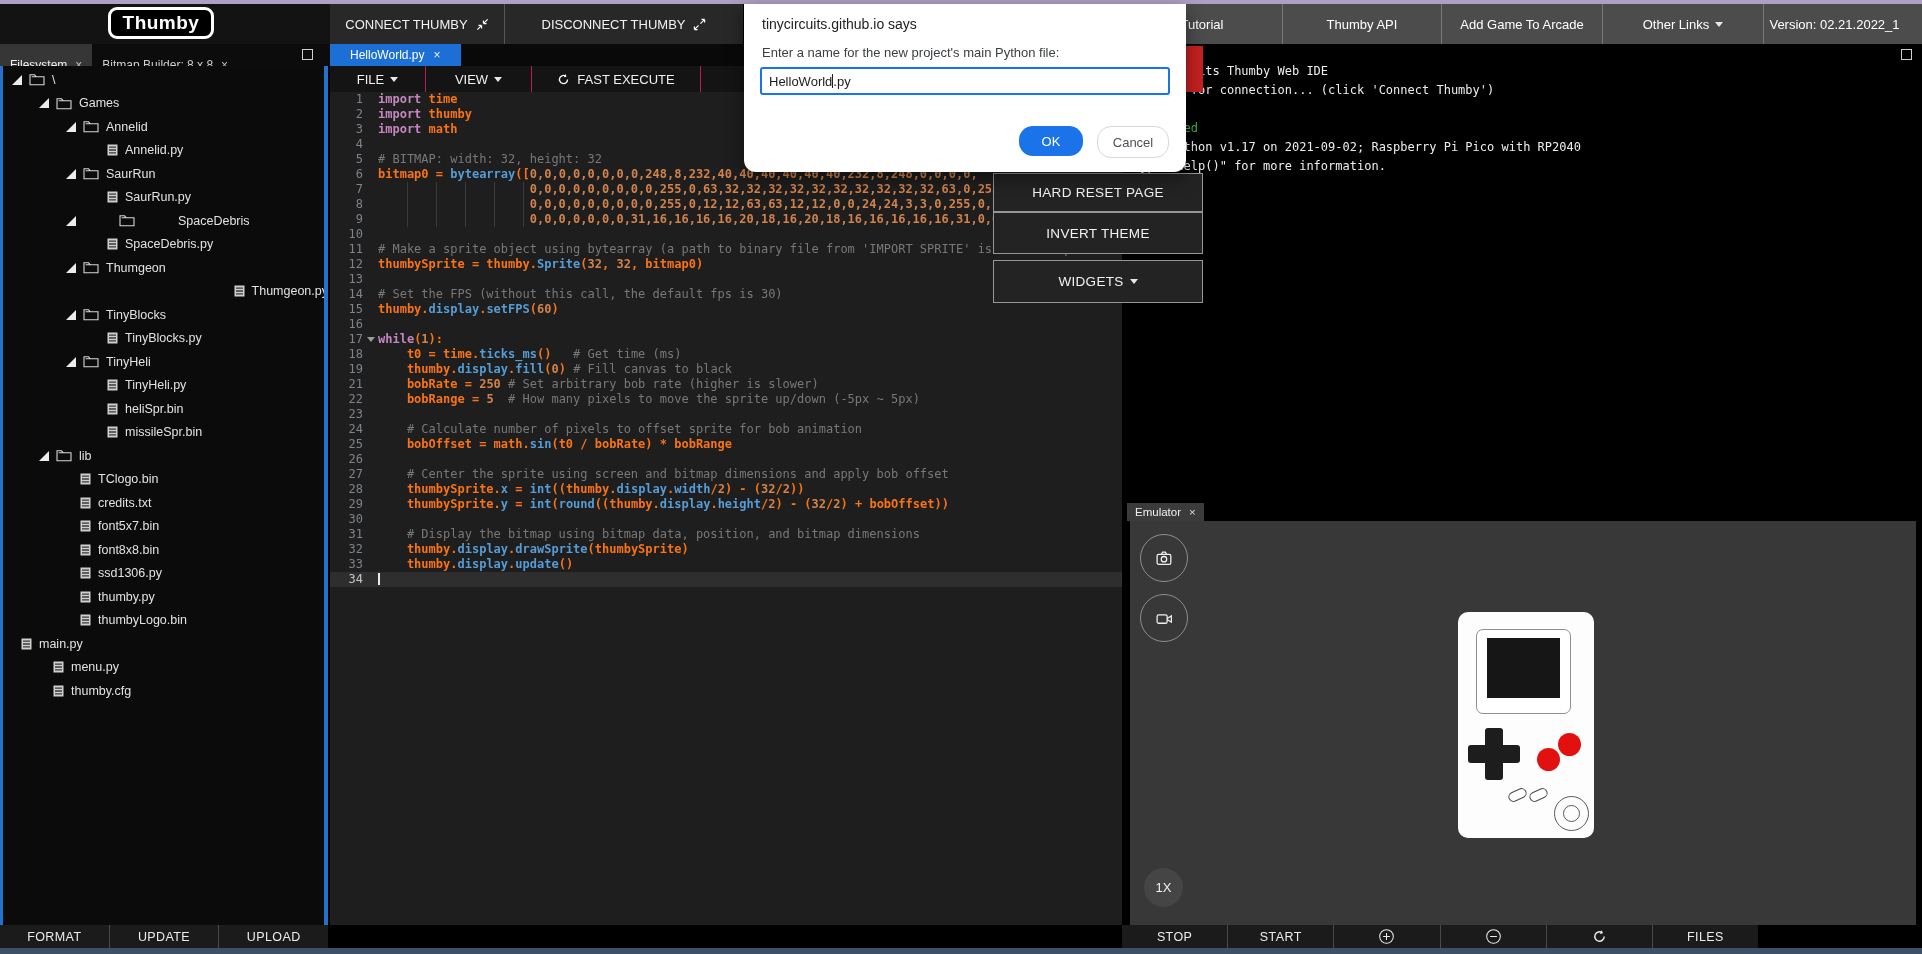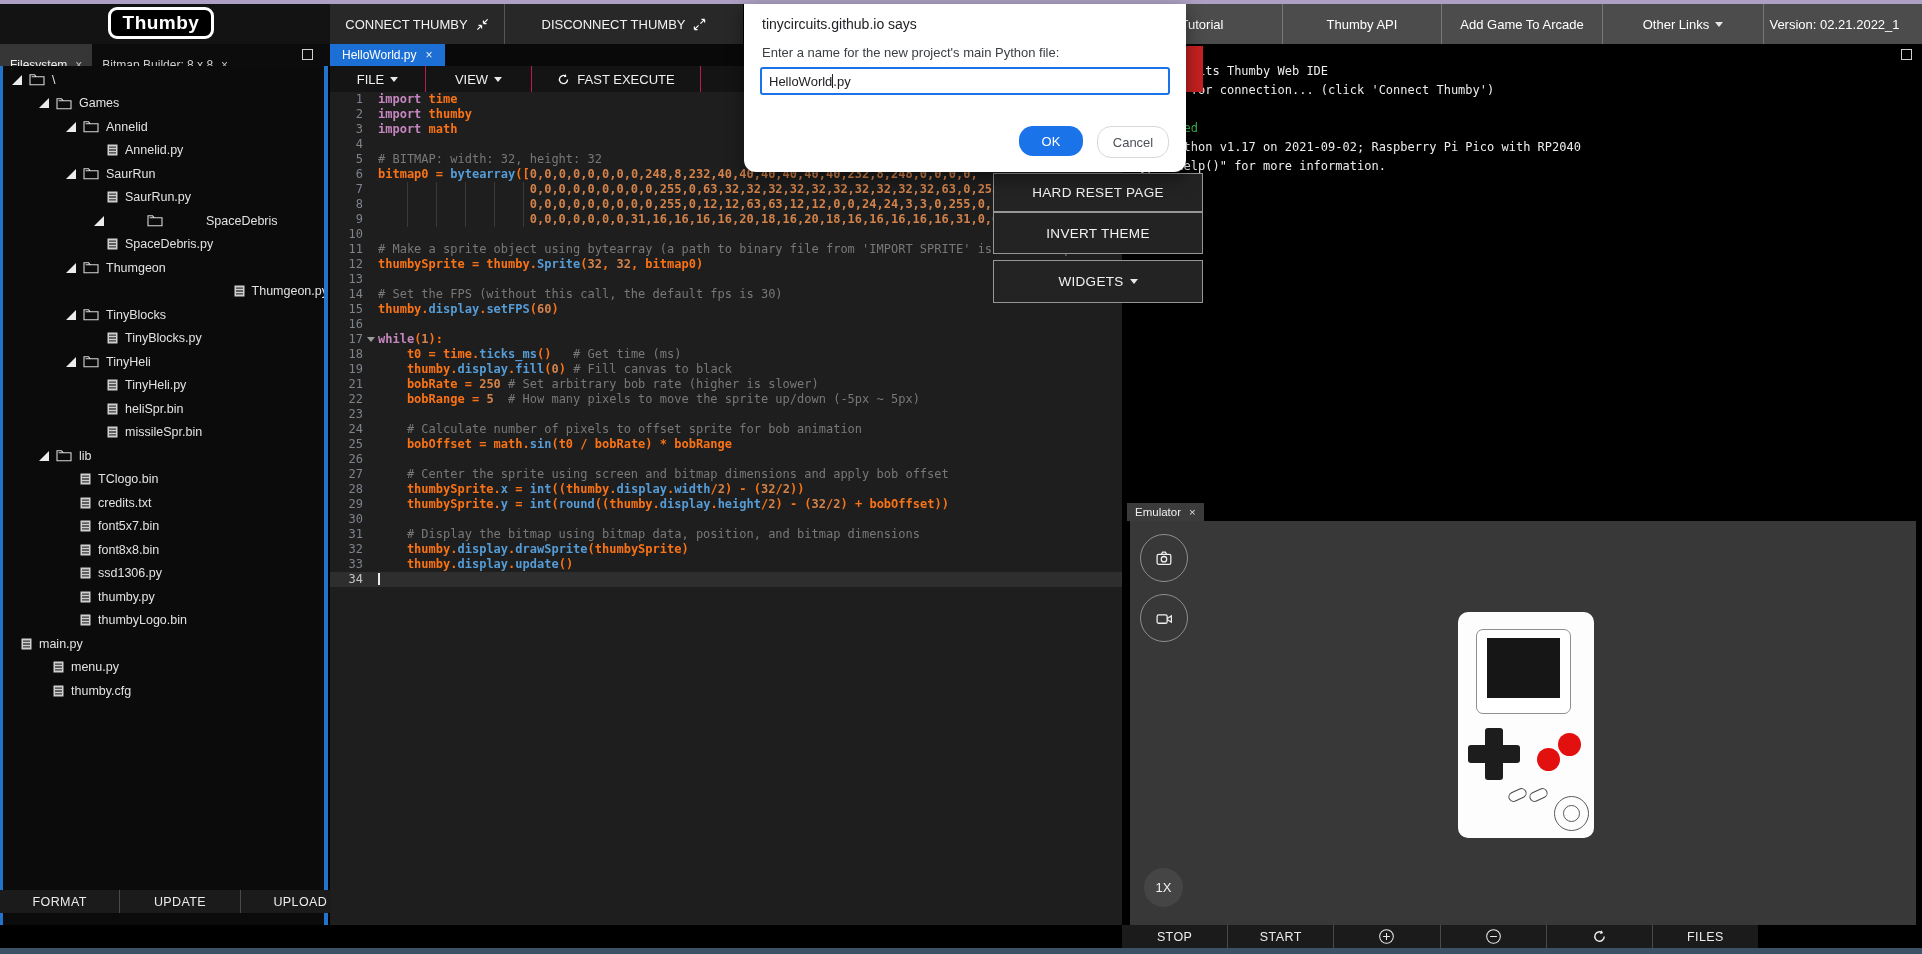--- a/index.html
+++ b/index.html
@@ -34,21 +34,21 @@
          border-top:5px solid #e8e8e8;margin-left:6px;}
   .has-caret .caret{display:inline-block;}
 
   
   #tabs-left{left:0;top:44px;width:330px;height:22px;background:#0c0c0c;display:flex;}
   .ltab{height:100%;display:flex;align-items:flex-start;padding:14px 10px;font-size:12px;color:#cfcfcf;cursor:pointer;}
   .ltab.active{background:#363636;color:#efefef;}
   .ltab .x{margin-left:8px;font-size:12px;color:#bdbdbd;}
   #sq-left{left:302px;top:49px;width:9px;height:9px;border:1px solid #cfcfcf;}
   #tabs-editor{left:330px;top:44px;width:792px;height:22px;background:#090909;display:flex;}
-  #tab-hw{height:100%;padding:0 12px;background:var(--accent_blue);color:#fff;font-size:12px;
+  #tab-hw{height:100%;padding:0 20px;background:var(--accent_blue);color:#fff;font-size:12px;
           display:flex;align-items:center;cursor:pointer;}
   #tab-hw .x{margin-left:9px;color:#eee;}
   #rtab-bar{left:1122px;top:44px;width:800px;height:22px;background:#000;}
   #sq-right{left:1901px;top:49px;width:9px;height:9px;border:1px solid #cfcfcf;}
 
   
   #toolbar{left:330px;top:66px;width:792px;height:26px;background:#141414;display:flex;}
   .toolbtn{height:100%;display:flex;align-items:center;justify-content:center;font-size:13px;color:#f0f0f0;cursor:pointer;}
   .toolbtn+.toolbtn{border-left:1px solid #be185d;}
   #toolbar .toolbtn:nth-child(1){width:95px;}
@@ -64,21 +64,21 @@
   #fs-scroll-r{left:324px;top:66px;width:4px;height:859px;background:var(--scrollbar_blue);}
   #tree{position:absolute;left:0;top:2px;width:100%;}
   .trow{display:flex;align-items:center;height:23.5px;cursor:pointer;}
   .twisty{width:0;height:0;border-left:10px solid transparent;border-bottom:10px solid #ececec;
           margin-right:7px;flex:none;}
   .fico,.dico{display:inline-flex;margin-right:7px;flex:none;}
   .tlabel{font-size:12.5px;color:#e2e2e2;white-space:pre;}
 
   
   .bbar{height:23px;background:#1b1b1b;display:flex;}
-  #bbar-left{left:0;top:890px;width:360px;}
+  #bbar-left{left:0;top:925px;width:328px;}
   #bbar-right{left:1122px;top:925px;width:636px;}
   .cell{flex:1;display:flex;align-items:center;justify-content:center;font-size:12.5px;
         letter-spacing:.4px;color:#ececec;cursor:pointer;}
   .cell+.cell{border-left:1px solid #4a4a4a;}
 
   
   #editor{left:330px;top:92px;width:792px;height:833px;background:#1e1e1e;overflow:hidden;}
   .cl{display:flex;height:15px;line-height:15px;font-family:"DejaVu Sans Mono",monospace;font-size:12px;}
   .cl .ln{width:33px;flex:none;text-align:right;color:#7e838c;font-weight:400;}
   .cl .foldspan{width:15px;flex:none;position:relative;}
@@ -315,21 +315,21 @@
         <div class="trow file" style="padding-left: 107px;">
 
     <span class="dico">
       <svg width="11" height="12" viewBox="0 0 11 12">
         <rect x="0.5" y="0.5" width="10" height="11" fill="#cfcfcf"></rect>
         <path d="M2 3.2 h7 M2 6 h7 M2 8.8 h7" stroke="#3a3a3a" stroke-width="1.3"></path>
       </svg>
     </span>
     <span class="tlabel">SaurRun.py</span>
   </div>
-        <div class="trow folder" style="padding-left: 94px; gap: 36px;">
+        <div class="trow folder" style="padding-left: 66px; gap: 36px;">
     <span class="twisty"></span>
     <span class="fico">
       <svg width="16" height="13" viewBox="0 0 16 13">
         <path d="M1 11.7 V1.8 h4.6 l1.6 2 H15 v7.9 z M7.2 3.8 H2.6" fill="none" stroke="#d8d8d8" stroke-width="1.1"></path>
       </svg>
     </span>
 
     <span class="tlabel">SpaceDebris</span>
   </div>
         <div class="trow file" style="padding-left: 107px;">

